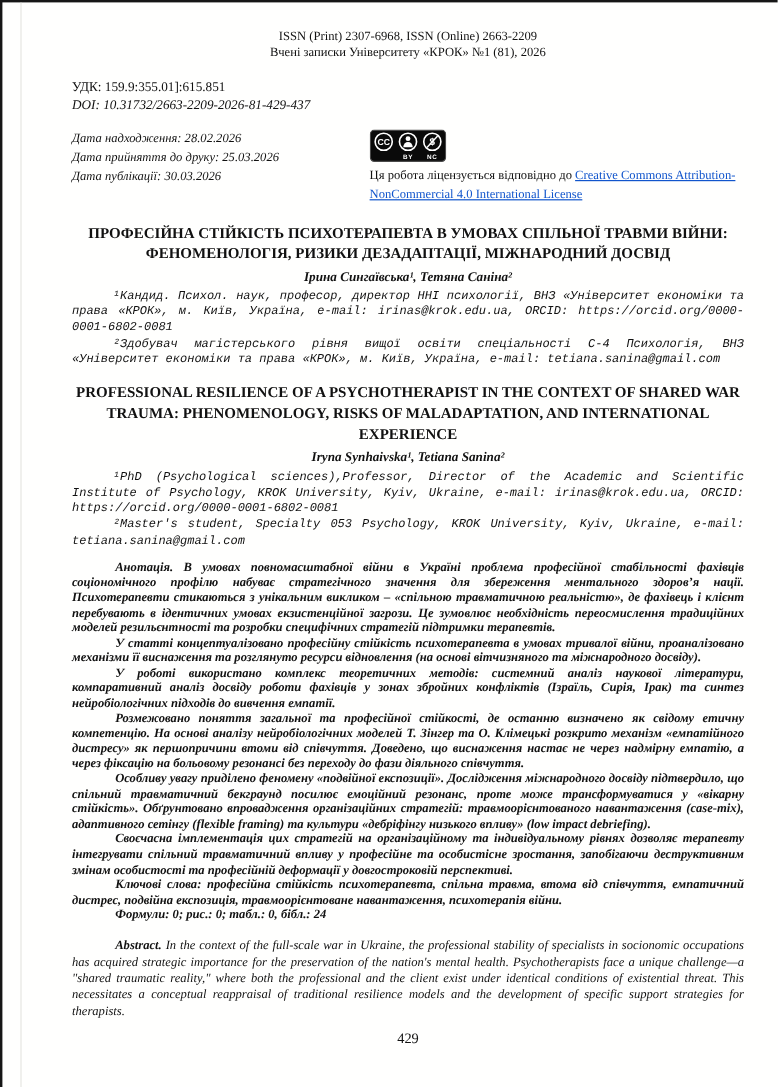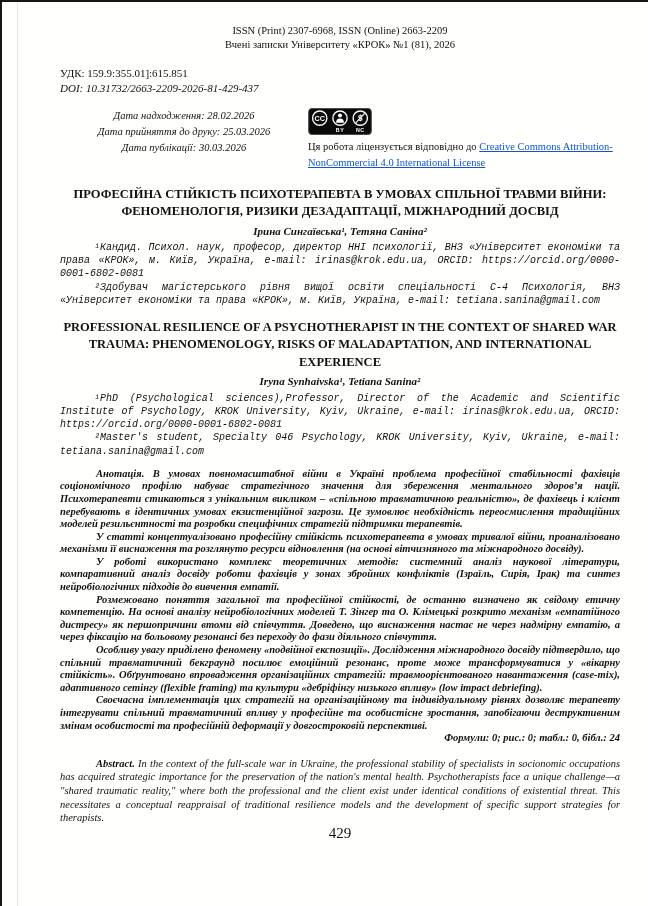--- a/index.html
+++ b/index.html
@@ -29,21 +29,21 @@
     font-size: 10.5px; line-height: 1.35;
     margin-bottom: 14px;
   }
   .udc { font-size: 11px; line-height: 1.35; }
   .doi { font-size: 11px; line-height: 1.35; font-style: italic; }
   .meta-row {
     display: flex; margin-top: 12px; align-items: flex-start;
   }
   .dates {
     flex: 1 1 auto;
-    font-size: 10.5px; font-style: italic; line-height: 1.5; text-align: center;
+    font-size: 10.5px; font-style: italic; line-height: 1.5;
   }
   .license-col { width: 312px; flex: 0 0 312px; }
   .cc-badge { display: block; margin-bottom: 4px; }
   .cc-badge text { fill: #fff; font-family: "Liberation Sans", sans-serif; text-anchor: middle; }
   .cc-badge .cc-t { font-size: 7.5px; font-weight: bold; }
   .cc-badge .dollar-t { font-size: 8.5px; font-weight: bold; }
   .cc-badge .lbl { font-size: 5.5px; font-weight: bold; letter-spacing: .5px; }
   .license-text { margin: 0; font-size: 10.5px; line-height: 1.55; }
   .link { color: #1155CC; text-decoration: underline; cursor: pointer; }
   .title-uk, .title-en {
@@ -61,28 +61,28 @@
     margin: 0;
     font-size: 10px; font-style: italic;
     line-height: 1.32; text-align: justify; text-indent: 34px; font-family: Liberation Mono, monospace;
   }
   .annotation { margin-top: 10px; }
   .annotation p {
     margin: 0;
     font-size: 10.5px; font-weight: bold; font-style: italic;
     line-height: 1.2; text-align: justify; text-indent: 36px;
   }
-  .annotation p.counts { text-align: right; }
+  .annotation p.counts { text-align: left; }
   .abstract-en {
     margin: 12px 0 0 0;
     font-size: 10.5px; font-style: italic;
     line-height: 1.3; text-align: justify; text-indent: 36px;
   }
   .abs-label, .kw-label { font-weight: bold; }
-  .pagenum { margin-top: 0; text-align: center; font-size: 15px; }
+  .pagenum { margin-top: 8px; text-align: center; font-size: 12px; }
 </style>
 </head>
 <body>
 
 <div class="edge-line"></div>
 
 <div class="page">
 
   <div class="header-meta">
     <div>ISSN (Print) 2307-6968, ISSN (Online) 2663-2209</div>
@@ -117,29 +117,30 @@
   </div>
 
   <h1 class="title-uk">ПРОФЕСІЙНА СТІЙКІСТЬ ПСИХОТЕРАПЕВТА В УМОВАХ СПІЛЬНОЇ ТРАВМИ ВІЙНИ: ФЕНОМЕНОЛОГІЯ, РИЗИКИ ДЕЗАДАПТАЦІЇ, МІЖНАРОДНИЙ ДОСВІД</h1>
   <div class="authors">Ірина Сингаївська¹, Тетяна Саніна²</div>
   <p class="affil">¹Кандид. Психол. наук, професор, директор ННІ психології, ВНЗ «Університет економіки та права «КРОК», м. Київ, Україна, e-mail: irinas@krok.edu.ua, ORCID: https://orcid.org/0000-0001-6802-0081</p>
   <p class="affil">²Здобувач магістерського рівня вищої освіти спеціальності С-4 Психологія, ВНЗ «Університет економіки та права «КРОК», м. Київ, Україна, e-mail: tetiana.sanina@gmail.com</p>
 
   <h2 class="title-en">PROFESSIONAL RESILIENCE OF A PSYCHOTHERAPIST IN THE CONTEXT OF SHARED WAR TRAUMA: PHENOMENOLOGY, RISKS OF MALADAPTATION, AND INTERNATIONAL EXPERIENCE</h2>
   <div class="authors">Iryna Synhaivska¹, Tetiana Sanina²</div>
   <p class="affil">¹PhD (Psychological sciences),Professor, Director of the Academic and Scientific Institute of Psychology, KROK University, Kyiv, Ukraine, e-mail: irinas@krok.edu.ua, ORCID: https://orcid.org/0000-0001-6802-0081</p>
-  <p class="affil">²Master's student, Specialty 046 Psychology, KROK University, Kyiv, Ukraine, e-mail: tetiana.sanina@gmail.com</p>
+  <p class="affil">²Master's student, Specialty 053 Psychology, KROK University, Kyiv, Ukraine, e-mail: tetiana.sanina@gmail.com</p>
 
   <div class="annotation">
     <p>Анотація. В умовах повномасштабної війни в Україні проблема професійної стабільності фахівців соціономічного профілю набуває стратегічного значення для збереження ментального здоров’я нації. Психотерапевти стикаються з унікальним викликом – «спільною травматичною реальністю», де фахівець і клієнт перебувають в ідентичних умовах екзистенційної загрози. Це зумовлює необхідність переосмислення традиційних моделей резильєнтності та розробки специфічних стратегій підтримки терапевтів.</p>
     <p>У статті концептуалізовано професійну стійкість психотерапевта в умовах тривалої війни, проаналізовано механізми її виснаження та розглянуто ресурси відновлення (на основі вітчизняного та міжнародного досвіду).</p>
     <p>У роботі використано комплекс теоретичних методів: системний аналіз наукової літератури, компаративний аналіз досвіду роботи фахівців у зонах збройних конфліктів (Ізраїль, Сирія, Ірак) та синтез нейробіологічних підходів до вивчення емпатії.</p>
     <p>Розмежовано поняття загальної та професійної стійкості, де останню визначено як свідому етичну компетенцію. На основі аналізу нейробіологічних моделей Т. Зінгер та О. Клімецькі розкрито механізм «емпатійного дистресу» як першопричини втоми від співчуття. Доведено, що виснаження настає не через надмірну емпатію, а через фіксацію на больовому резонансі без переходу до фази діяльного співчуття.</p>
     <p>Особливу увагу приділено феномену «подвійної експозиції». Дослідження міжнародного досвіду підтвердило, що спільний травматичний бекграунд посилює емоційний резонанс, проте може трансформуватися у «вікарну стійкість». Обґрунтовано впровадження організаційних стратегій: травмоорієнтованого навантаження (case-mix), адаптивного сетінгу (flexible framing) та культури «дебріфінгу низького впливу» (low impact debriefing).</p>
     <p>Своєчасна імплементація цих стратегій на організаційному та індивідуальному рівнях дозволяє терапевту інтегрувати спільний травматичний впливу у професійне та особистісне зростання, запобігаючи деструктивним змінам особистості та професійній деформації у довгостроковій перспективі.</p>
+    <p><span class="kw-label">Ключові слова:</span><span> професійна стійкість психотерапевта, спільна травма, втома від співчуття, емпатичний дистрес, подвійна експозиція, травмоорієнтоване навантаження, психотерапія війни.</span></p>
     <p class="counts">Формули: 0; рис.: 0; табл.: 0, бібл.: 24</p>
   </div>
 
   <p class="abstract-en"><span class="abs-label">Abstract.</span><span> In the context of the full-scale war in Ukraine, the professional stability of specialists in socionomic occupations has acquired strategic importance for the preservation of the nation's mental health. Psychotherapists face a unique challenge—a "shared traumatic reality," where both the professional and the client exist under identical conditions of existential threat. This necessitates a conceptual reappraisal of traditional resilience models and the development of specific support strategies for therapists.</span></p>
 
   <div class="pagenum">429</div>
 
 </div>
 
 </body></html>

